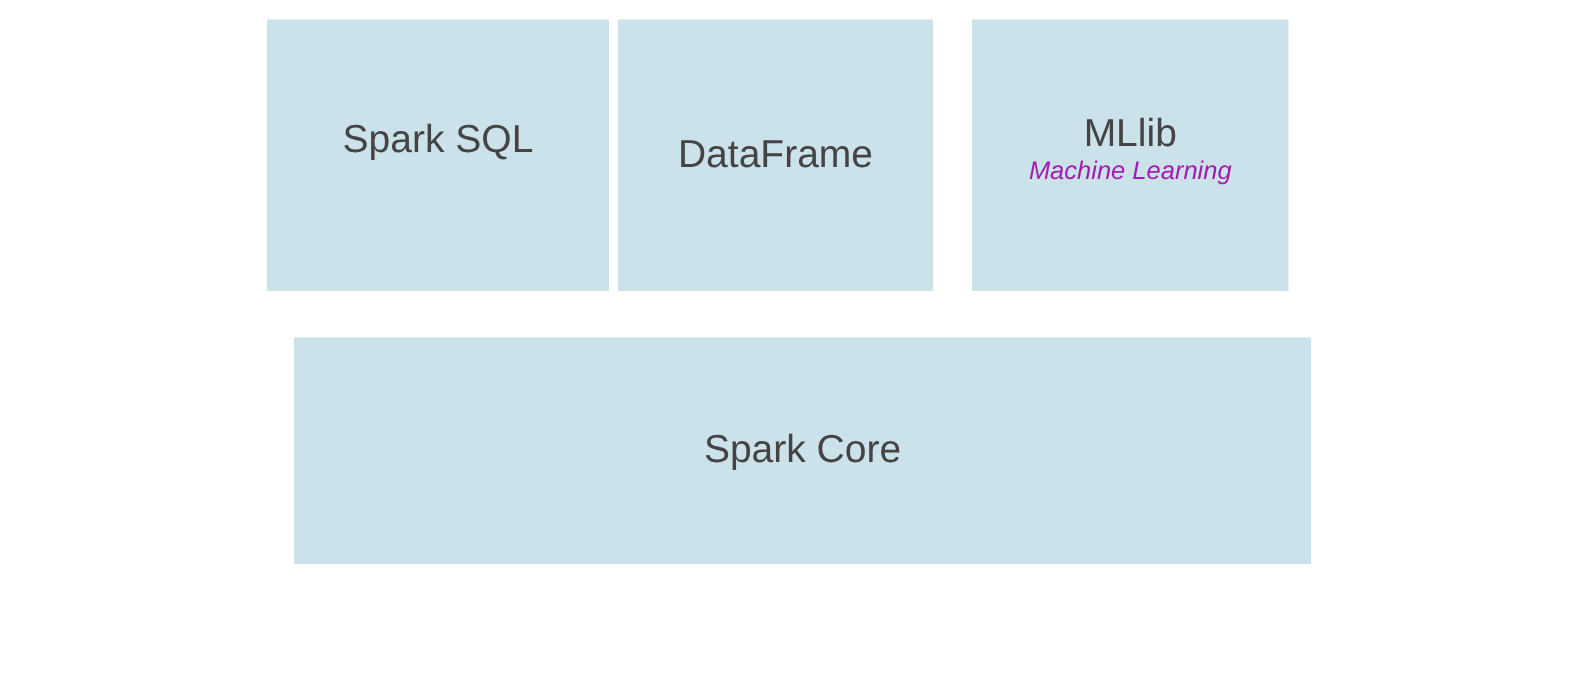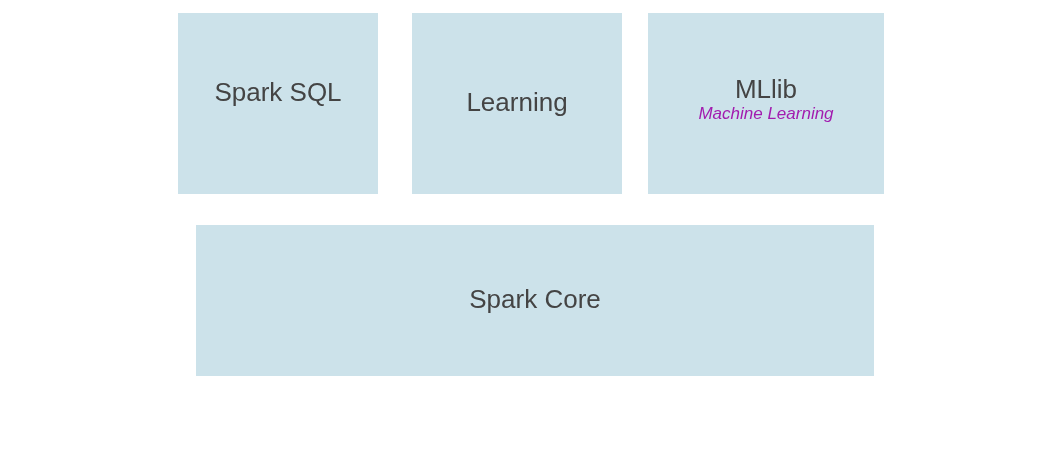--- a/index.html
+++ b/index.html
@@ -33,33 +33,33 @@
     box-sizing: border-box;
     color: #444444;
     text-align: center;
     line-height: 1.18;
   }
 
   
   .box-sql {
     left: 178px;
     top: 13px;
-    width: 200px;
+    width: 228px;
     height: 181px;
   }
   .box-streaming {
     left: 412px;
     top: 13px;
     width: 210px;
     height: 181px;
   }
   .box-mllib {
     left: 648px;
     top: 13px;
-    width: 236px;
+    width: 211px;
     height: 181px;
   }
 
   
   .box-core {
     left: 196px;
     top: 225px;
     width: 678px;
     height: 151px;
   }
@@ -90,21 +90,21 @@
 <div id="diagram">
 
   <div class="box box-sql">
     <div class="stack-sql">
       <span class="label-line">Spark SQL</span>
     </div>
   </div>
 
   <div class="box box-streaming">
     <div class="stack-streaming">
-      <span class="label-line">Learning</span>
+      <span class="label-line">DataFrame</span>
     </div>
   </div>
 
   <div class="box box-mllib">
     <div class="stack-mllib">
       <span class="label-line">MLlib</span>
       <span class="label-sub">Machine Learning</span>
     </div>
   </div>
 

